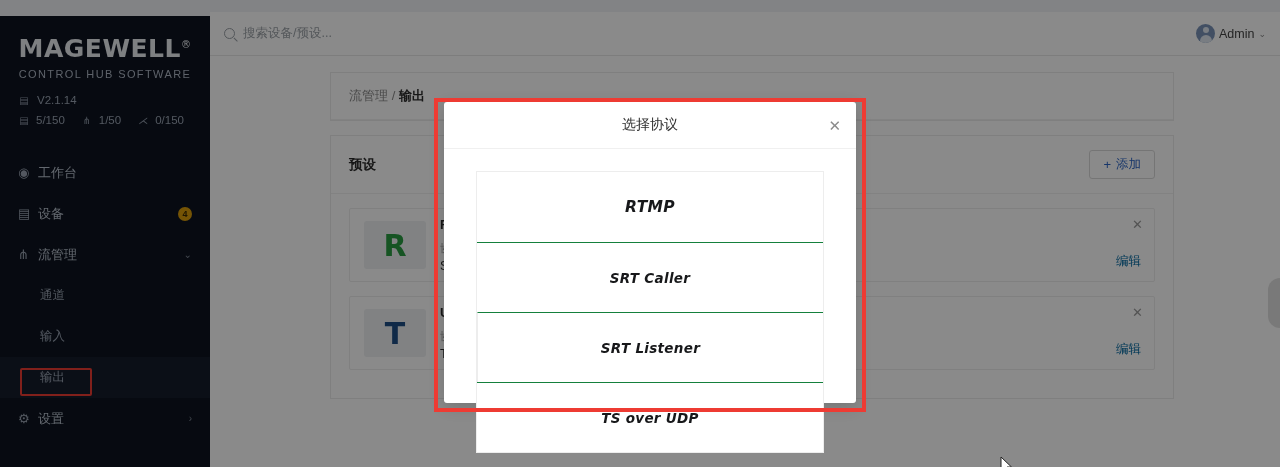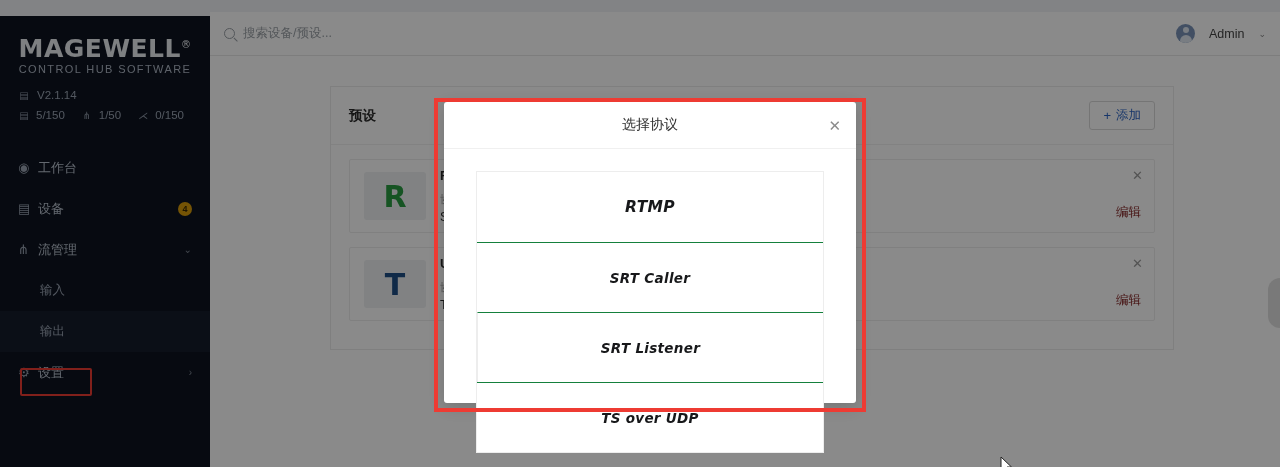--- a/index.html
+++ b/index.html
@@ -21,20 +21,21 @@
   }
   .brand { padding: 18px 0 0 0; text-align: center; }
   .brand-logo {
     font-size: 25px; font-weight: 700; letter-spacing: .5px;
     color: #e9ecf1; font-family: "DejaVu Sans", sans-serif;
     position: relative; display: inline-block;
   }
   .brand-logo sup { font-size: 10px; vertical-align: super; font-weight: 400; }
   .brand-sub {
     font-size: 11px; letter-spacing: 1.4px; color: #aeb6c4;
+    margin-top: 5px;
   }
   .meta { margin-top: 14px; padding-left: 18px; }
   .meta-row {
     display: flex; align-items: center; gap: 7px;
     font-size: 11.5px; color: #9aa3b2; margin-bottom: 8px;
   }
   .meta-row .ico { font-size: 10px; color: #8d96a6; width: 12px; display:inline-block; text-align:center;}
   .meta-stats { display: flex; align-items: center; gap: 16px; }
   .meta-stats .grp { display: flex; align-items: center; gap: 6px; }
 
@@ -71,21 +72,21 @@
   }
   .search { display: flex; align-items: center; gap: 8px; color: #9aa0a6; font-size: 12.5px; }
   .search .mag {
     width: 11px; height: 11px; border: 1.4px solid #9aa0a6; border-radius: 50%;
     position: relative; display: inline-block;
   }
   .search .mag::after {
     content: ''; position: absolute; right: -4px; bottom: -2px;
     width: 5px; height: 1.4px; background: #9aa0a6; transform: rotate(45deg);
   }
-  .user { margin-left: auto; display: flex; align-items: center; gap: 14px; font-size: 12.5px; color: #444; }
+  .user { margin-left: auto; display: flex; align-items: center; gap: 4px; font-size: 12.5px; color: #444; }
   .avatar {
     width: 19px; height: 19px; border-radius: 50%; background: #7a93b8;
     position: relative; overflow: hidden;
   }
   .avatar::before {
     content:''; position:absolute; left:50%; top:3px; transform:translateX(-50%);
     width:6px; height:6px; border-radius:50%; background:#dfe7f1;
   }
   .avatar::after {
     content:''; position:absolute; left:50%; top:11px; transform:translateX(-50%);
@@ -127,21 +128,21 @@
   .card-title { font-size: 13px; font-weight: 700; color: #2c2c2c; margin-bottom: 9px; }
   .fields { display: flex; gap: 48px; }
   .field-label { font-size: 11px; color: #9a9a9a; margin-bottom: 3px; }
   .field-value { font-size: 12.5px; color: #2c2c2c; }
   .card-x {
     position: absolute; right: 11px; top: 9px;
     font-size: 13px; color: #9a9a9a; cursor: pointer; line-height: 1;
   }
   .card-edit {
     position: absolute; right: 13px; bottom: 11px;
-    font-size: 12.5px; color: #7f1d1d; cursor: pointer;
+    font-size: 12.5px; color: #0369a1; cursor: pointer;
   }
 
   
   .scrim {
     position: absolute; inset: 0; background: rgba(0,0,0,0.46); z-index: 40;
   }
   .edge-pill {
     position: absolute; right: -12px; top: 278px;
     width: 24px; height: 50px; border-radius: 12px;
     background: rgba(0,0,0,0.12); z-index: 41;
@@ -229,20 +230,23 @@
         <span class="nico">▤</span>
         <span>设备</span>
         <span class="badge-dot">4</span>
       </div>
       <div class="nav-item">
         <span class="nico">⋔</span>
         <span>流管理</span>
         <span class="chev">⌄</span>
       </div>
       <div class="nav-item sub">
+        <span>通道</span>
+      </div>
+      <div class="nav-item sub">
         <span>输入</span>
       </div>
       <div class="nav-item sub active-sub">
         <span>输出</span>
       </div>
       <div class="nav-item">
         <span class="nico">⚙</span>
         <span>设置</span>
         <span class="chev">›</span>
       </div>
@@ -258,20 +262,27 @@
         <span>搜索设备/预设...</span>
       </div>
       <div class="user">
         <span class="avatar"></span>
         <span>Admin</span>
         <span class="caret">⌄</span>
       </div>
     </div>
 
     <div class="content">
+      <div class="panel">
+        <div class="breadcrumb">
+          <span>流管理</span>
+          <span>/</span>
+          <b>输出</b>
+        </div>
+      </div>
 
       <div class="panel" style="margin-top:14px;">
         <div class="section-head">
           <span class="section-title">预设</span>
           <button class="btn-add">
             <span class="plus">+</span>
             <span>添加</span>
           </button>
         </div>
 

